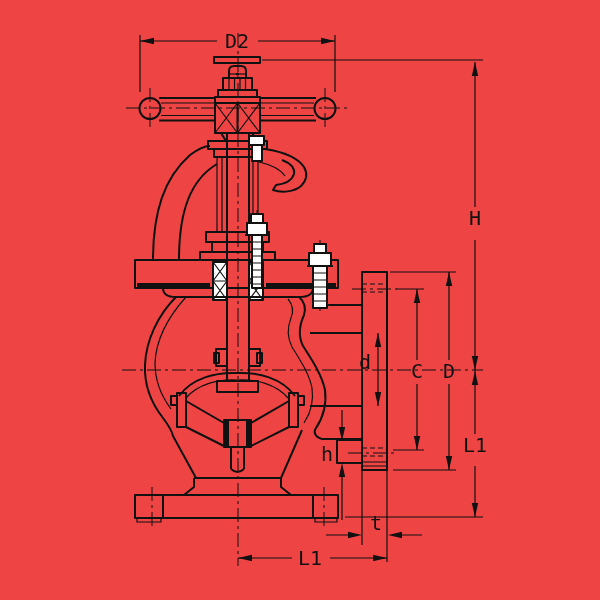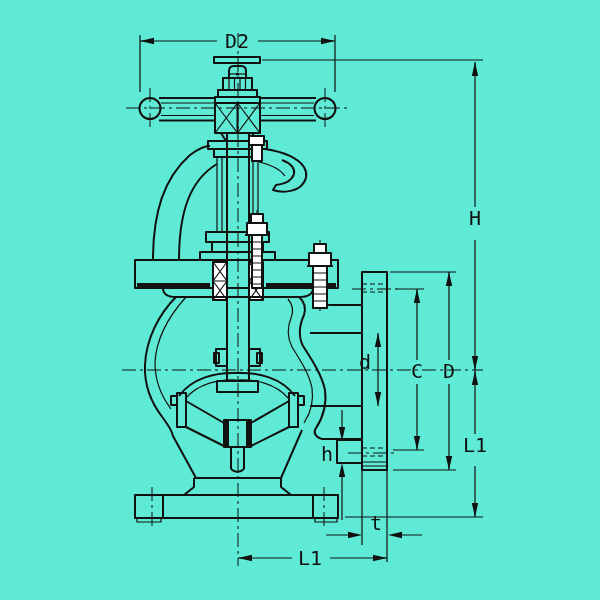--- a/index.html
+++ b/index.html
@@ -1,16 +1,16 @@
 <!DOCTYPE html>
 <html><head>
 <meta charset="utf-8">
 <style>
   html,body{margin:0;padding:0;background:#ffffff;}
-  .stage{width:600px;height:600px;background:#5eead4;position:relative;overflow:hidden;}
+  .stage{width:600px;height:600px;background:#ef4444;position:relative;overflow:hidden;}
   svg{display:block;}
   text{font-family:"DejaVu Sans Mono","Liberation Mono",monospace;font-size:20px;fill:#111;}
   .ln{stroke:#111;stroke-width:2;fill:none;stroke-linejoin:round;stroke-linecap:butt;}
   .thin{stroke:#111;stroke-width:1.2;fill:none;}
   .thick{stroke:#111;stroke-width:4;fill:none;}
   .cl{stroke:#111;stroke-width:1;fill:none;stroke-dasharray:14 4 3 4;}
   .dash{stroke:#111;stroke-width:1.2;fill:none;stroke-dasharray:5 3;}
   .wh{fill:#ffffff;stroke:#111;stroke-width:2;stroke-linejoin:round;}
   .arr{fill:#111;stroke:none;}
 </style>

